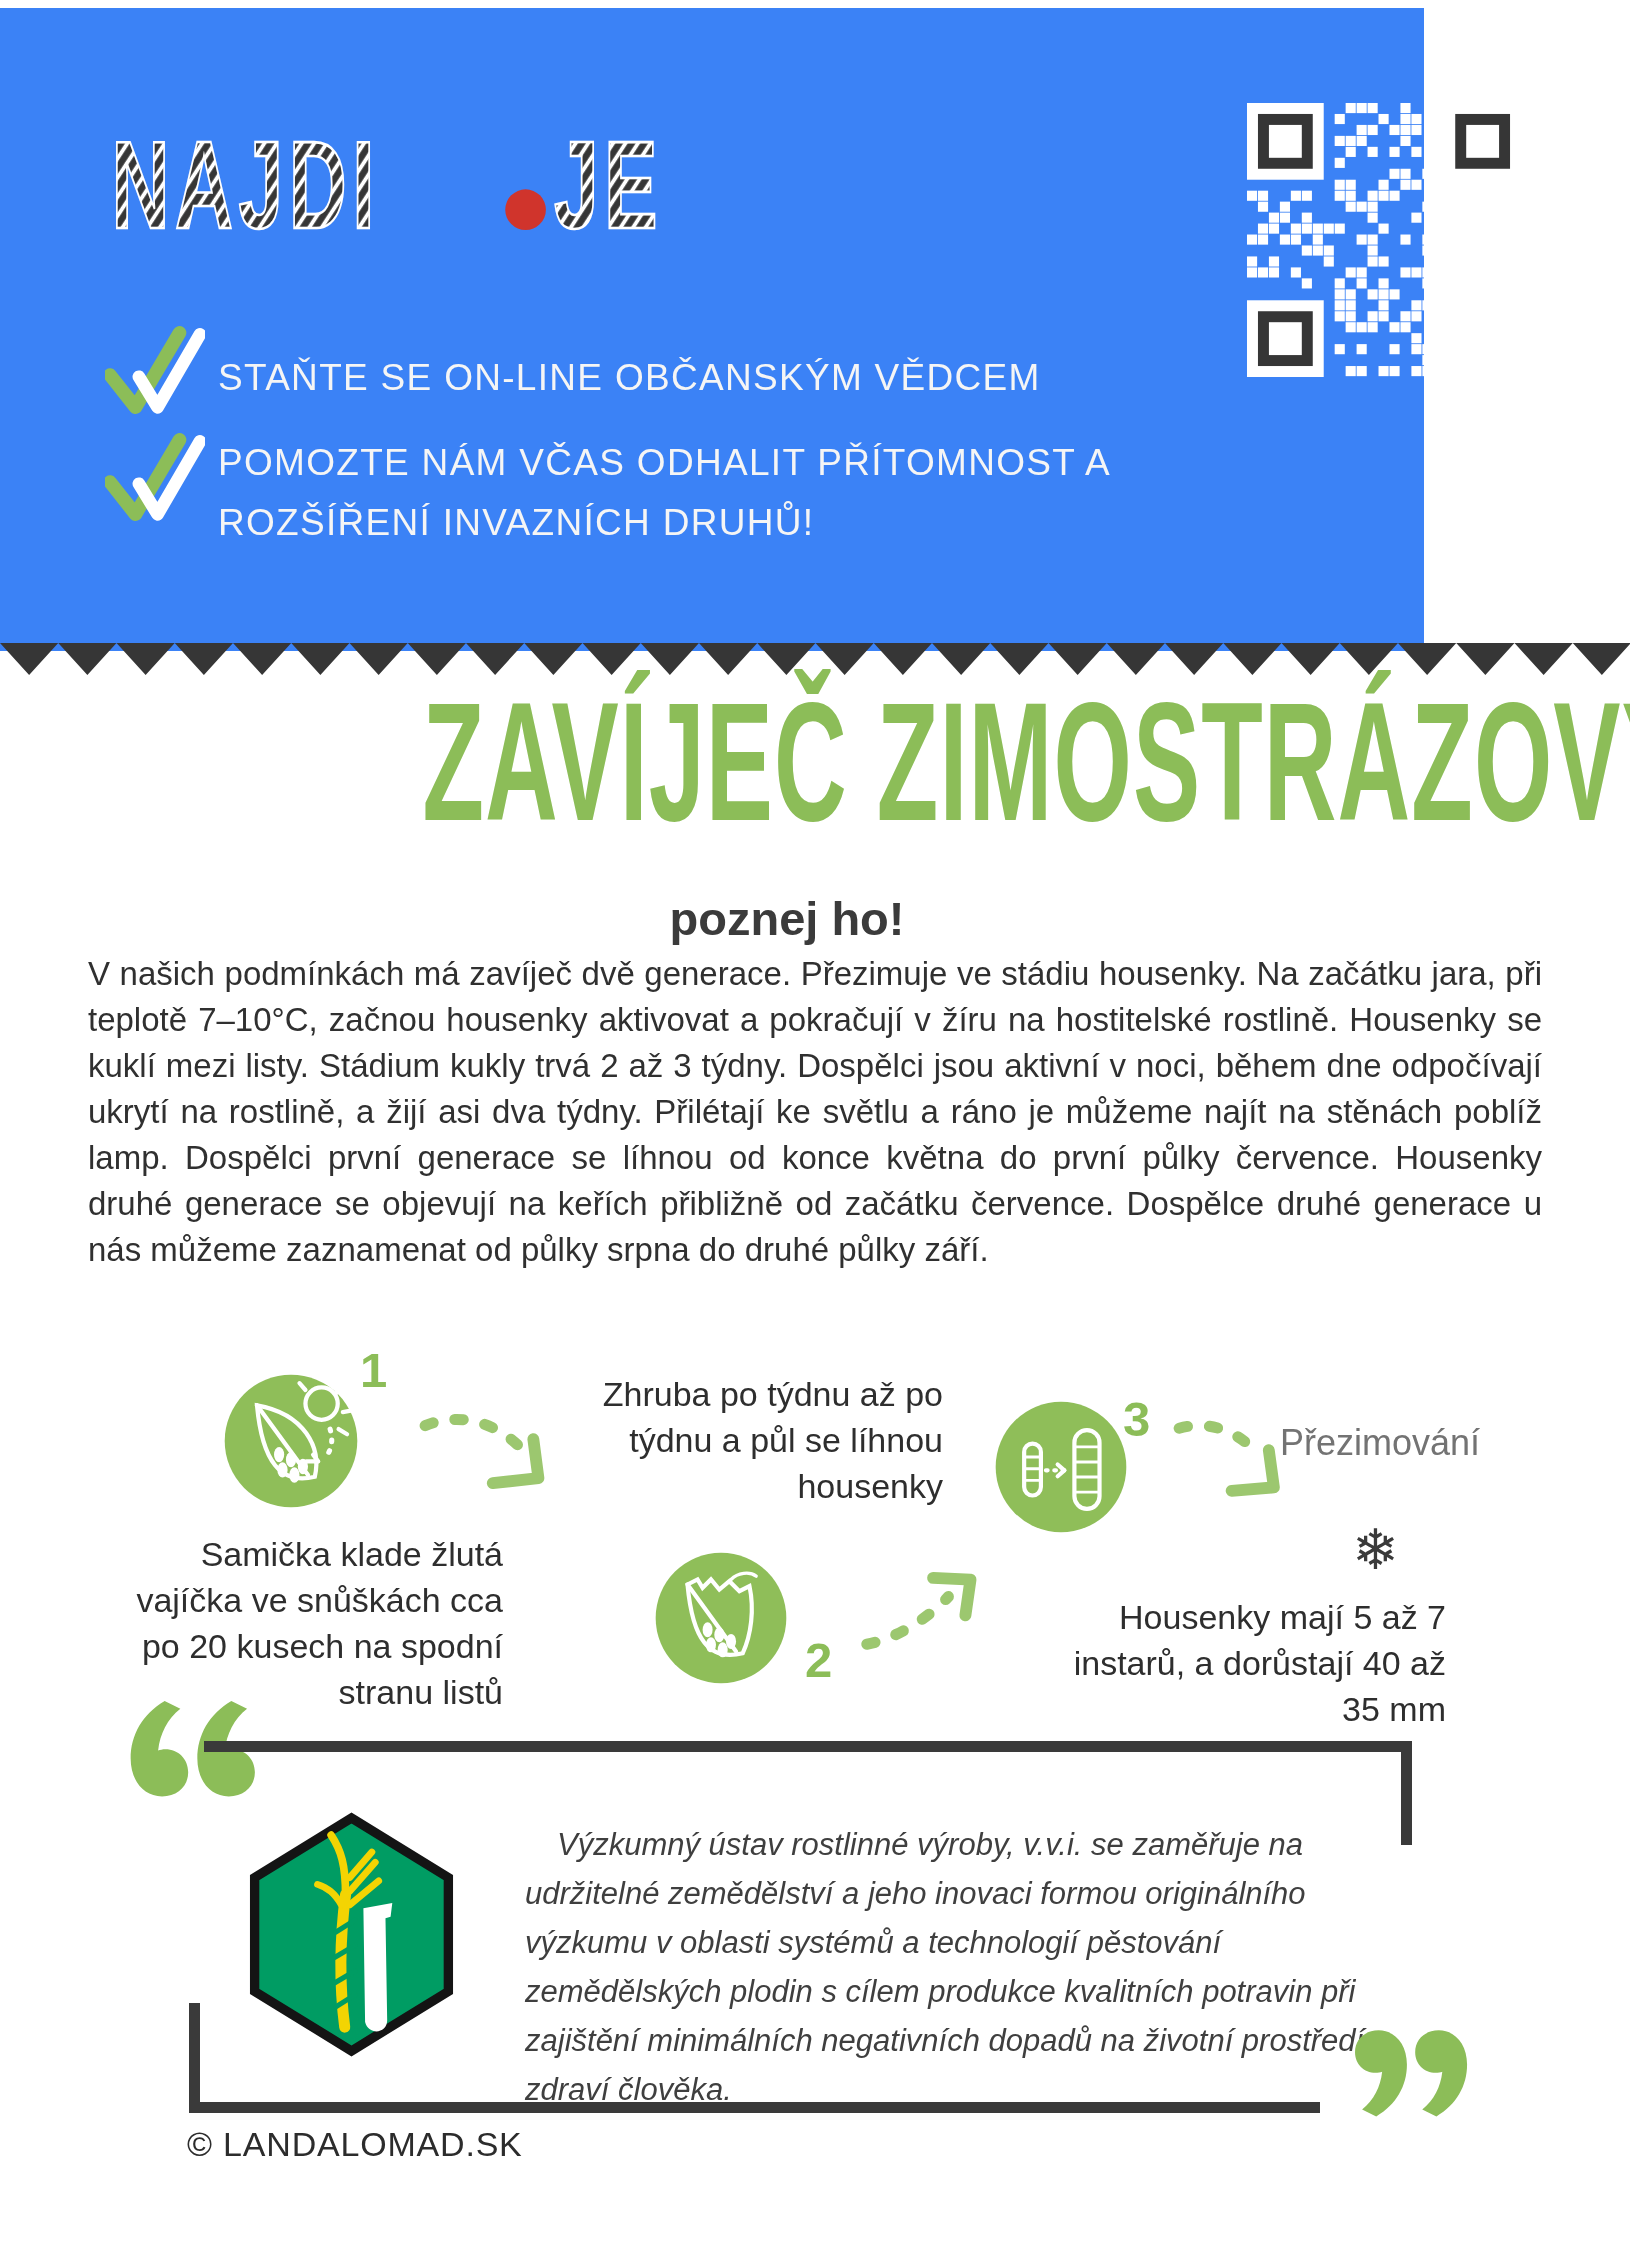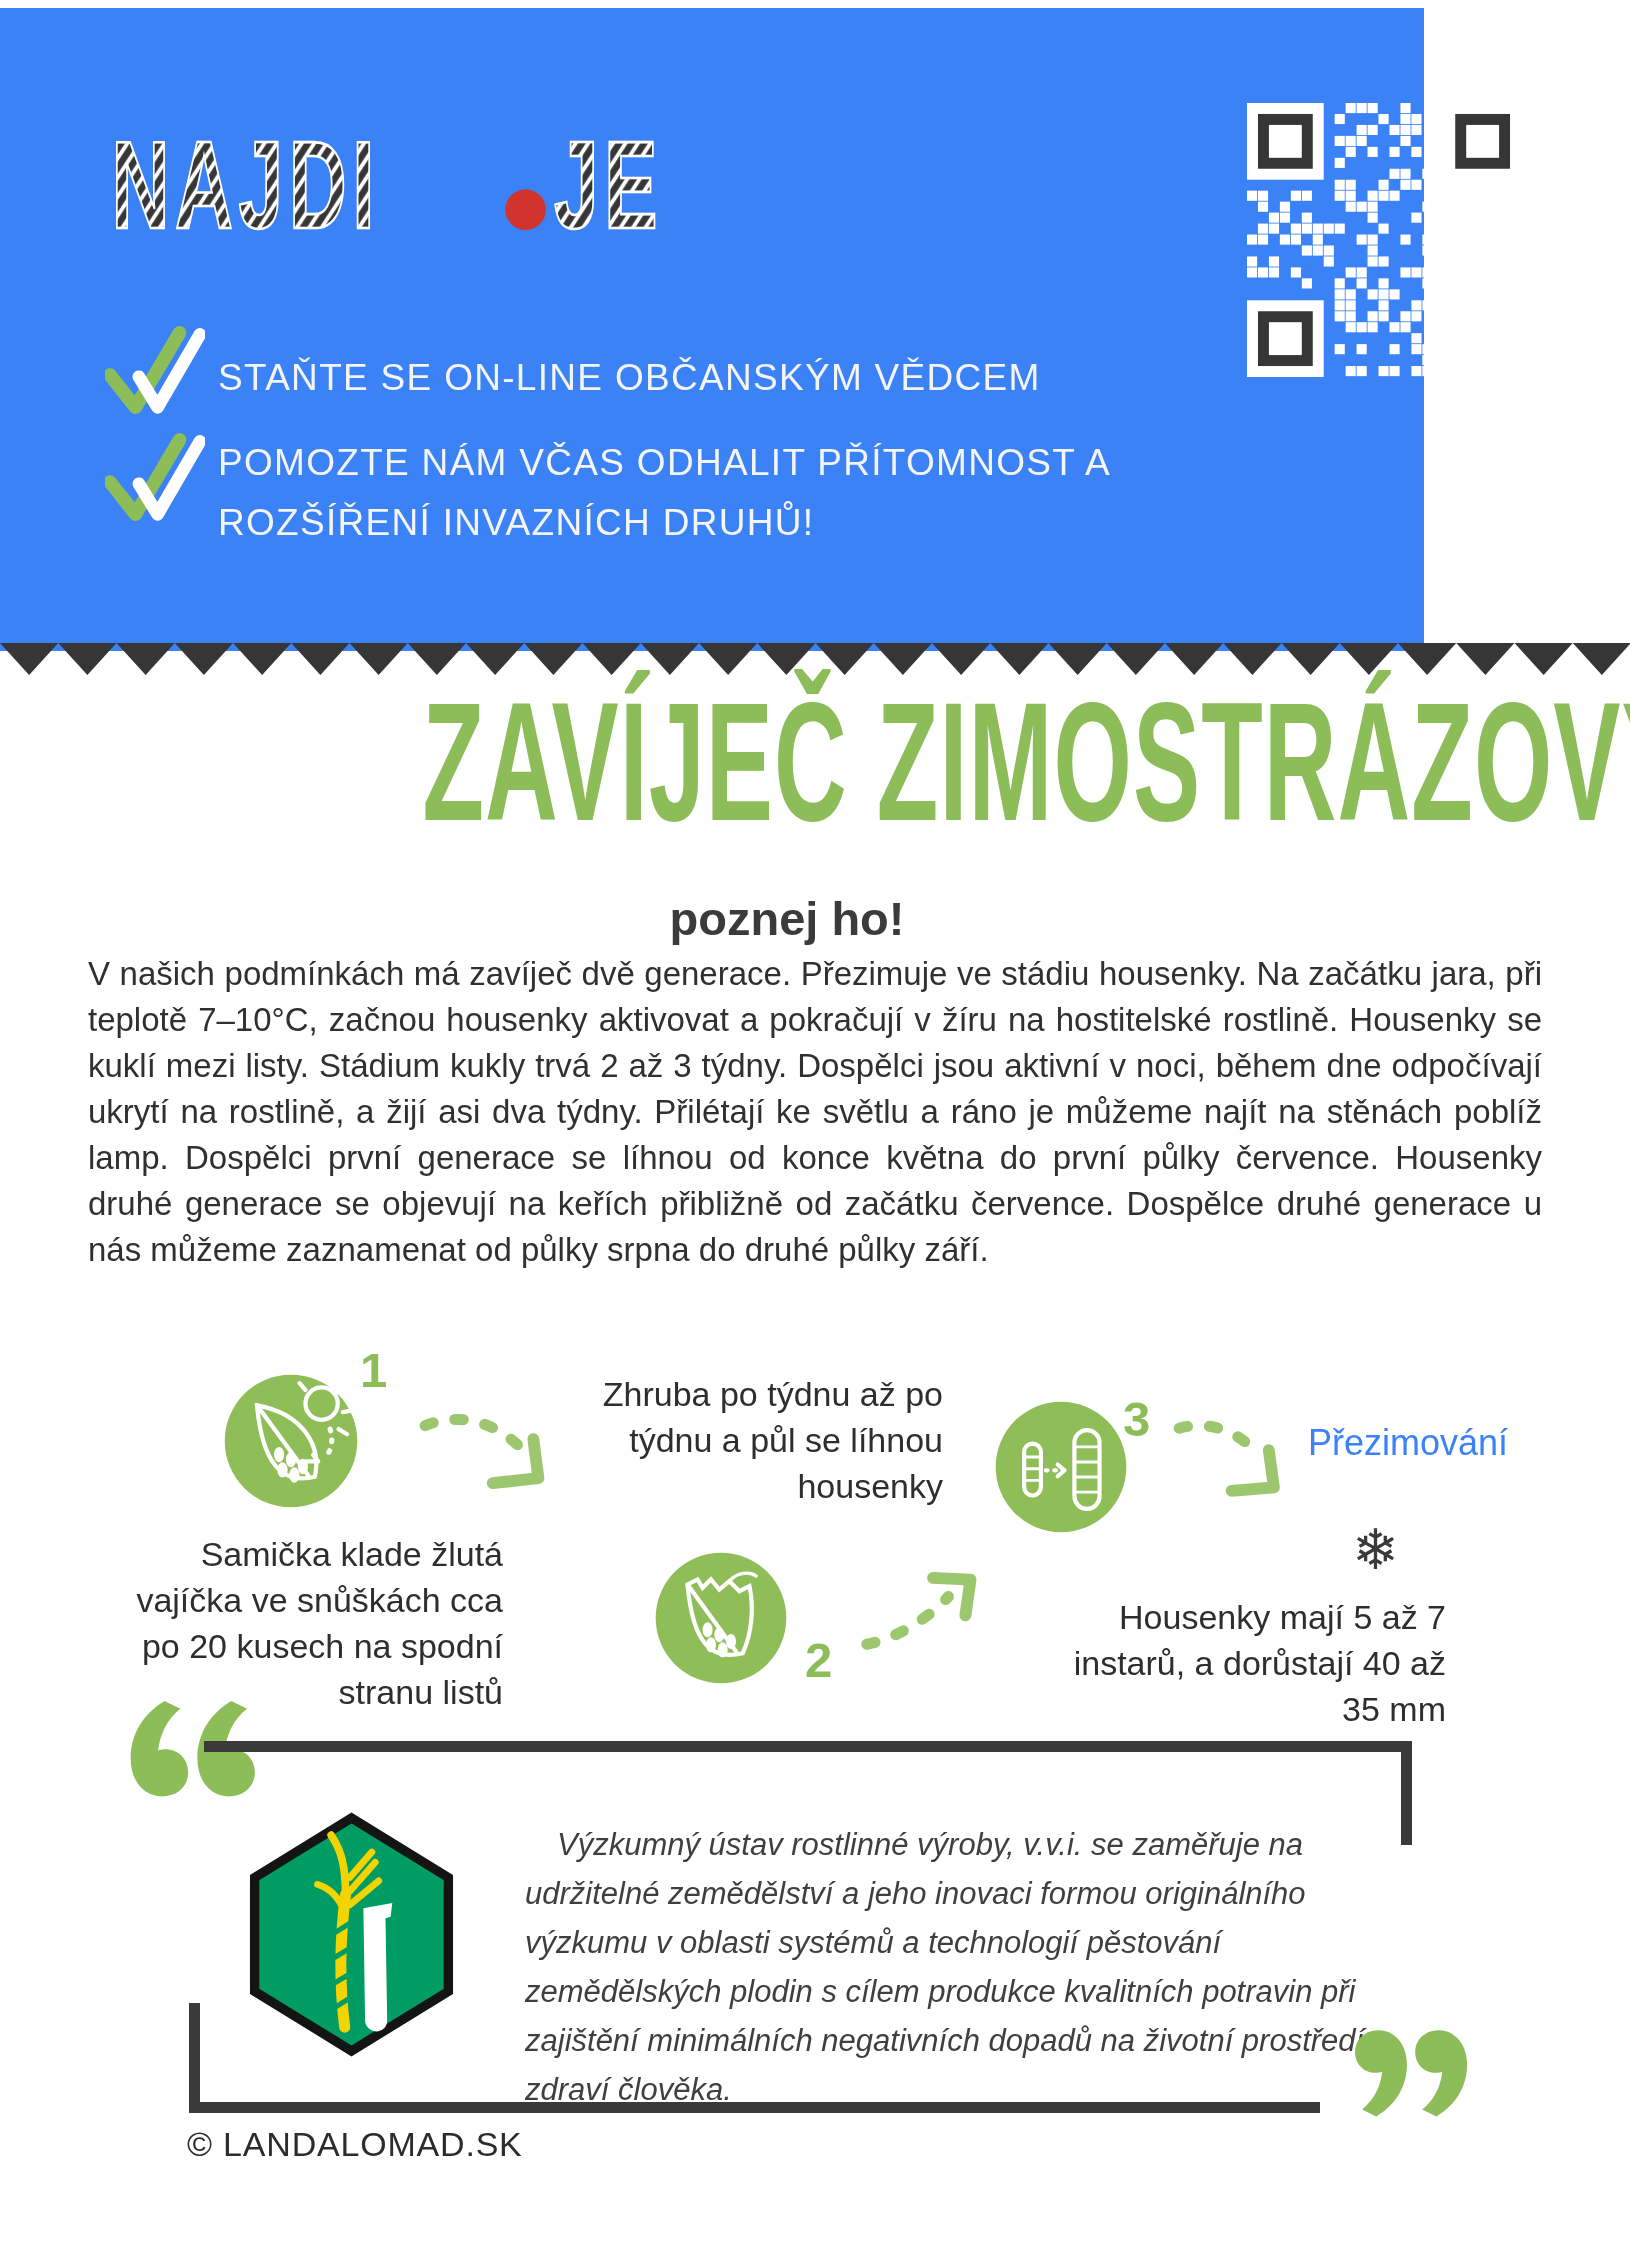--- a/index.html
+++ b/index.html
@@ -26,21 +26,21 @@
   .subtitle{position:absolute;left:0;top:851px;width:1574px;text-align:center;
     font-size:47px;font-weight:bold;color:#3b3b3b;margin-top:40px;}
   
   .intro{position:absolute;left:88px;top:951px;width:1454px;
     font-size:33px;line-height:46px;text-align:justify;color:#303030;}
   
   .step-circle{position:absolute;}
   .step-num{position:absolute;font-size:49px;font-weight:bold;line-height:1;}
   .step-caption{position:absolute;font-size:34px;line-height:46px;color:#2e2e2e;text-align:right;}
   .arrow-svg{position:absolute;overflow:visible;}
-  .overwinter{position:absolute;left:1308px;top:1422px;font-size:36px;color:#3b82f6;white-space:nowrap;}
+  .overwinter{position:absolute;left:1280px;top:1422px;font-size:36px;color:#737373;white-space:nowrap;}
   .snowflake{position:absolute;left:1352px;top:1522px;font-size:56px;line-height:1;color:#3a3a3a;
     font-family:"DejaVu Sans",sans-serif;}
   
   .frame{position:absolute;background:#3a3a3a;}
   .frame-top{left:204px;top:1741px;width:1208px;height:11px;}
   .frame-right{left:1401px;top:1741px;width:11px;height:104px;}
   .frame-left{left:189px;top:2003px;width:11px;height:110px;}
   .frame-bottom{left:189px;top:2102px;width:1131px;height:11px;}
   .quote-mark{position:absolute;overflow:visible;}
   .hex-logo{position:absolute;left:246px;top:1813px;width:211px;height:243px;overflow:visible;}

